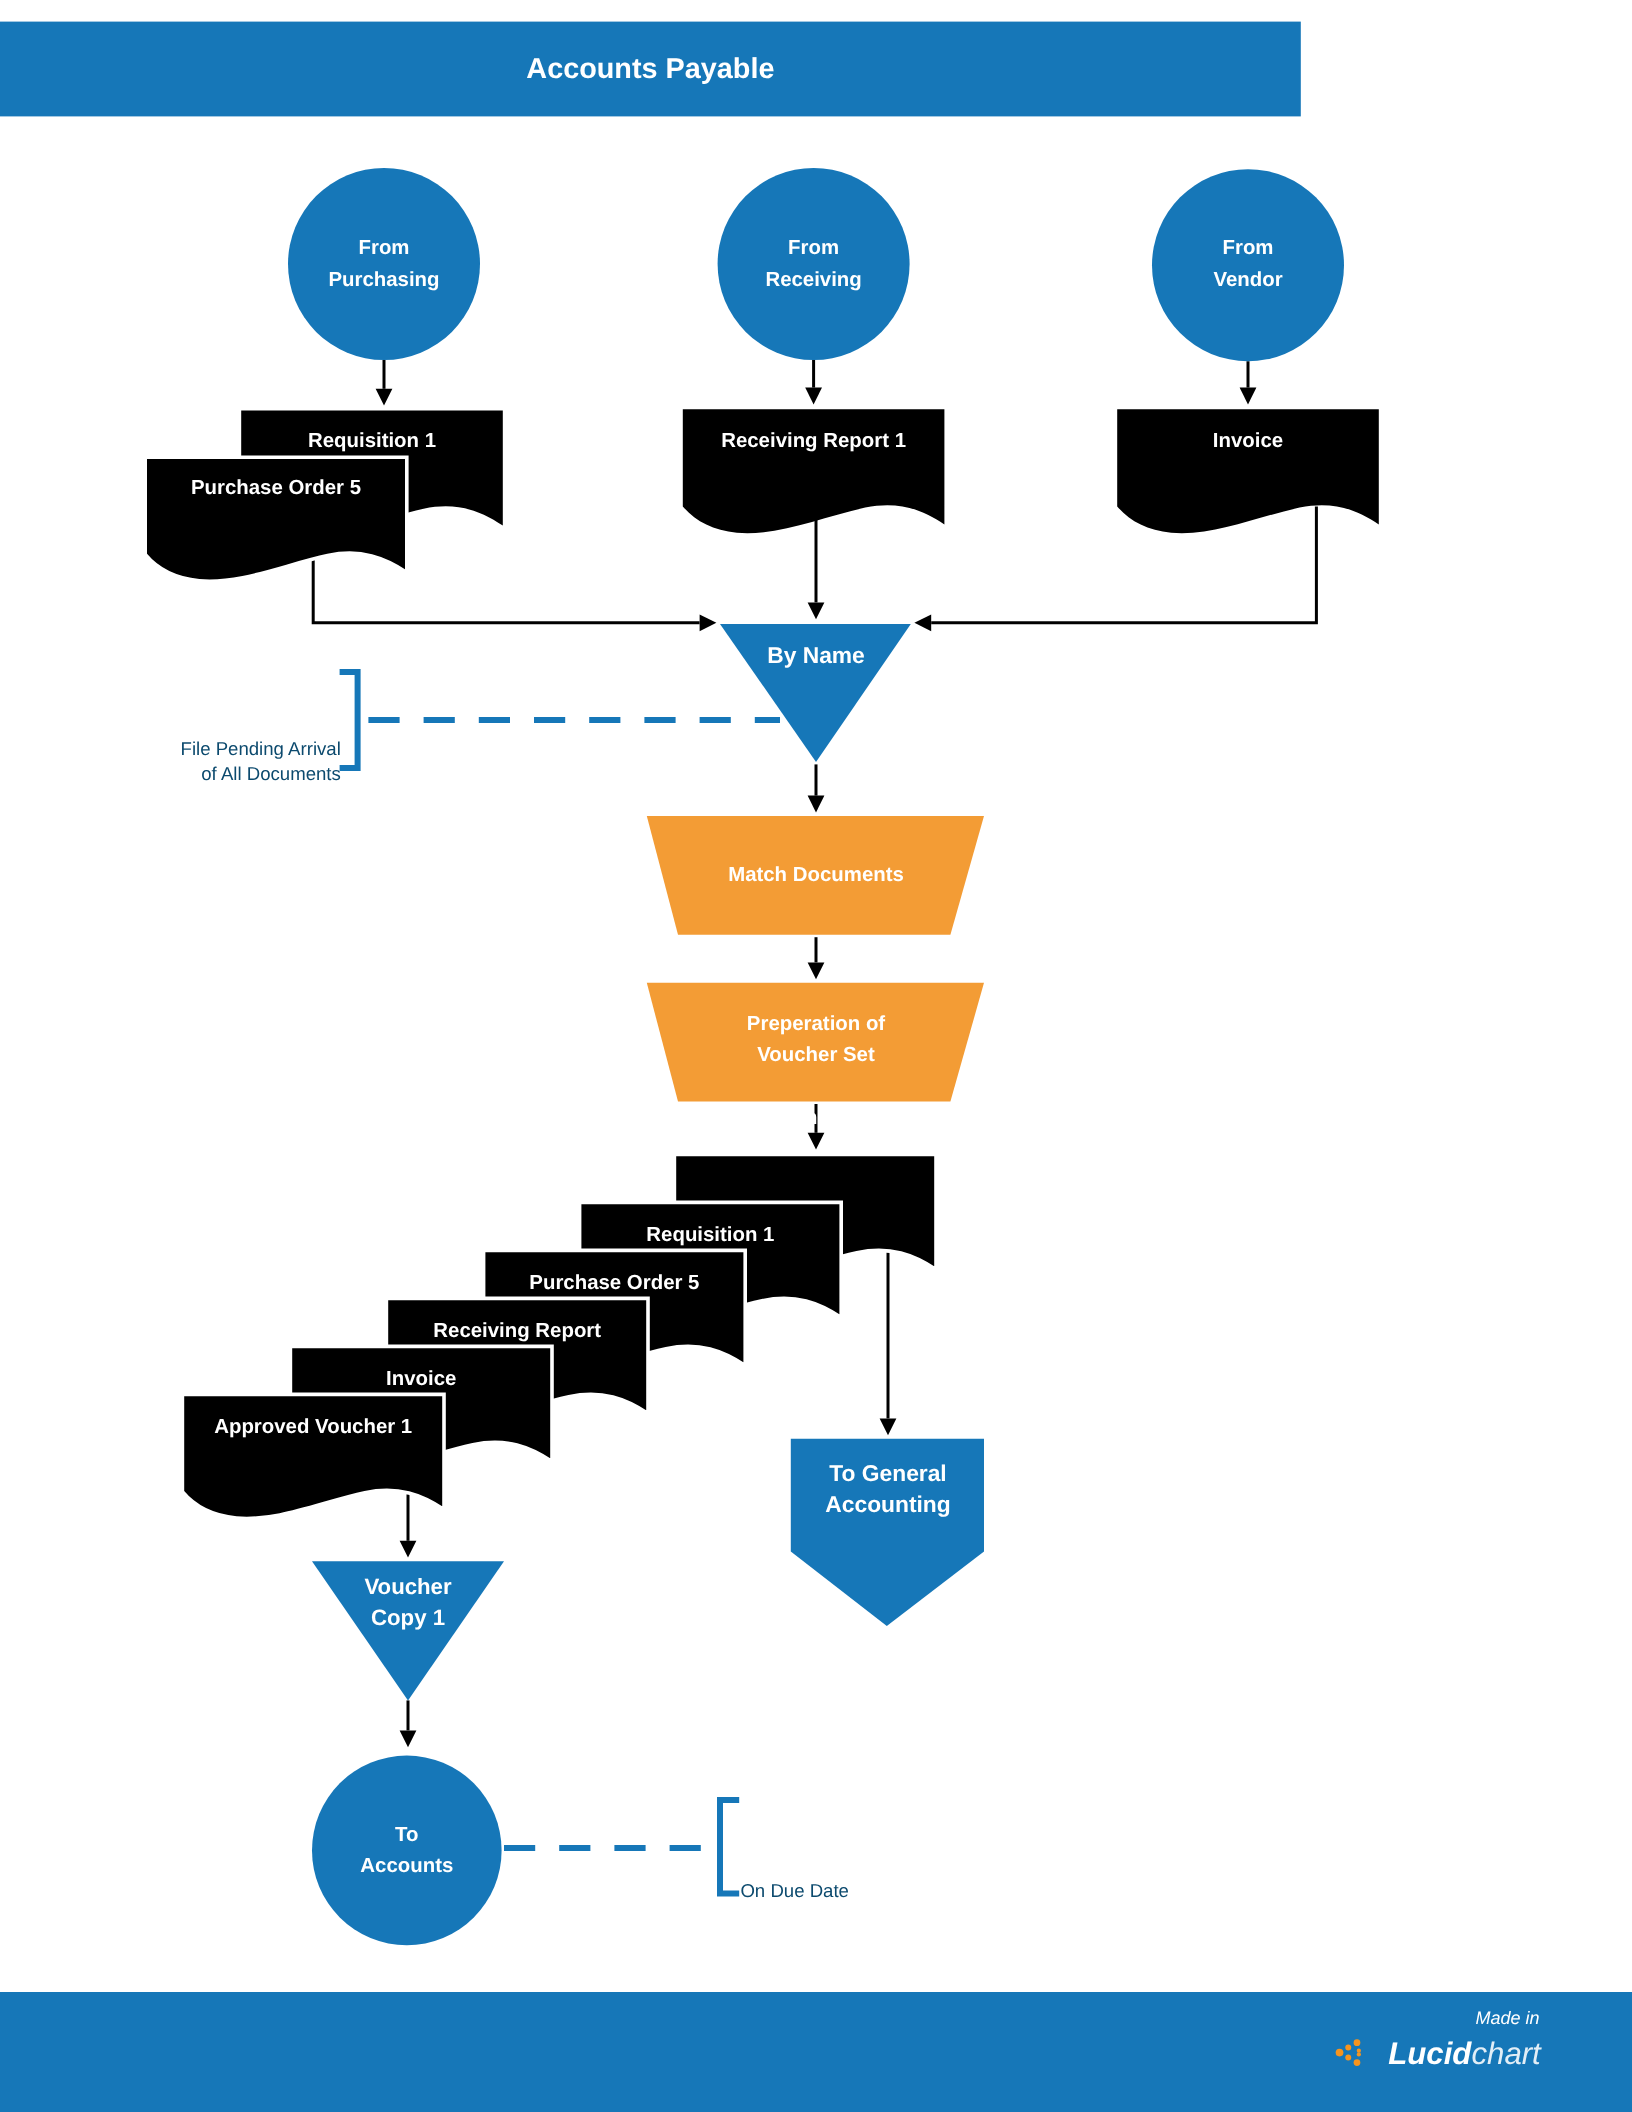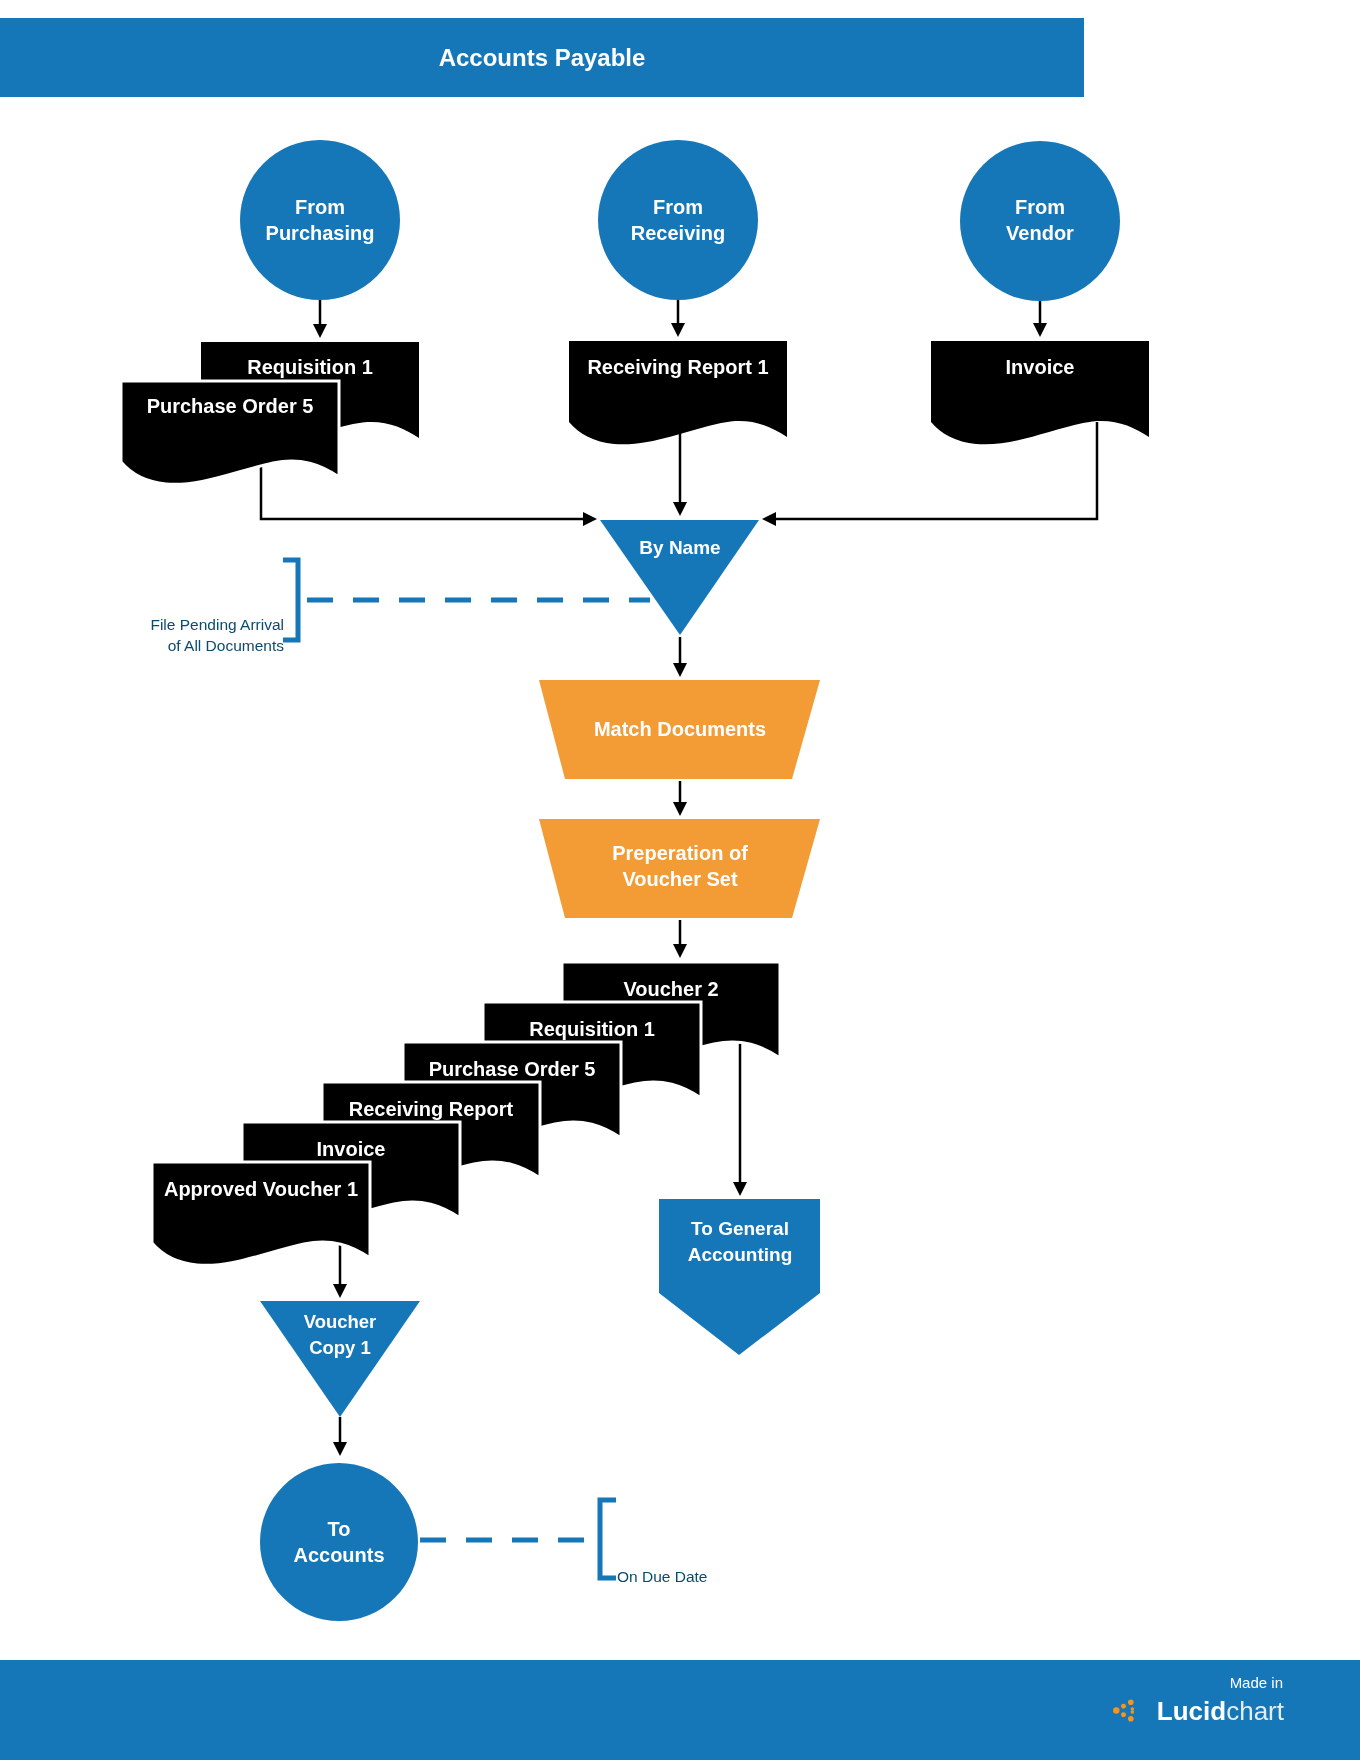--- a/index.html
+++ b/index.html
@@ -22,34 +22,34 @@
   .blue-shape{fill:var(--blue);}
   .orange-shape{fill:var(--orange);}
   .doc{fill:#000;}
   .doc.outlined{stroke:#ffffff;stroke-width:3px;}
   .conn{stroke:var(--line);stroke-width:2.5px;fill:none;}
   .arrowhead{fill:var(--line);stroke:none;}
   .blue-dash{stroke:var(--blue);stroke-width:5px;fill:none;stroke-dasharray:26 20;}
   .bracket{stroke:var(--blue);stroke-width:5px;fill:none;}
   .label{
     position:absolute;transform:translate(-50%,-50%);
-    color:#ffffff;font-weight:bold;font-size:20px;line-height:25px;
+    color:#ffffff;font-weight:bold;font-size:17px;line-height:25px;
     text-align:center;white-space:pre-line;
   }
   .label.big{font-size:19px;}
   .label.two{line-height:26px;}
   .note{
     position:absolute;color:#0c4a6e;font-weight:normal;font-size:15.5px;line-height:21px;
     white-space:pre-line;
     margin-top:36px;
   }
   .note.right-aligned{text-align:right;transform:translate(-100%,-50%);}
   .note.left-aligned{text-align:left;transform:translate(0,-50%);}
   .footer{
-    position:absolute;left:0;top:1660px;width:1360px;height:100px;background:var(--blue);
+    position:absolute;left:0;top:1660px;width:1360px;height:100px;background:var(--blue);font-style:italic;
   }
   .made-in{
     position:absolute;top:14px;right:77px;color:#fff;font-size:15px;font-weight:normal;
   }
   .brand{
     position:absolute;top:37px;right:76px;display:flex;align-items:center;gap:21px;
   }
   .brand .word{font-size:26px;line-height:26px;color:#fff;}
   .brand .bold{font-weight:bold;}
   .brand .light{font-weight:normal;color:rgba(255,255,255,0.88);}
@@ -150,21 +150,21 @@
   <div class="label" style="left:310px;top:367px;">Requisition 1</div>
   <div class="label" style="left:678px;top:367px;">Receiving Report 1</div>
   <div class="label" style="left:1040px;top:367px;">Invoice</div>
   <div class="label" style="left:230px;top:406px;">Purchase Order 5</div>
 
   <div class="label big" style="left:680px;top:547px;">By Name</div>
   <div class="label" style="left:680px;top:729px;">Match Documents</div>
   <div class="label two" style="left:680px;top:866px;">Preperation of
 Voucher Set</div>
 
-  <div class="label" style="left:671px;top:989px;">Voucher 2</div>
+  <div class="label" style="left:671px;top:931px;">Voucher 2</div>
   <div class="label" style="left:592px;top:1029px;">Requisition 1</div>
   <div class="label" style="left:512px;top:1069px;">Purchase Order 5</div>
   <div class="label" style="left:431px;top:1109px;">Receiving Report</div>
   <div class="label" style="left:351px;top:1149px;">Invoice</div>
   <div class="label" style="left:261px;top:1189px;">Approved Voucher 1</div>
 
   <div class="label two" style="left:740px;top:1242px;font-size:19px;">To General
 Accounting</div>
   <div class="label two" style="left:340px;top:1335px;font-size:18.5px;">Voucher
 Copy 1</div>

